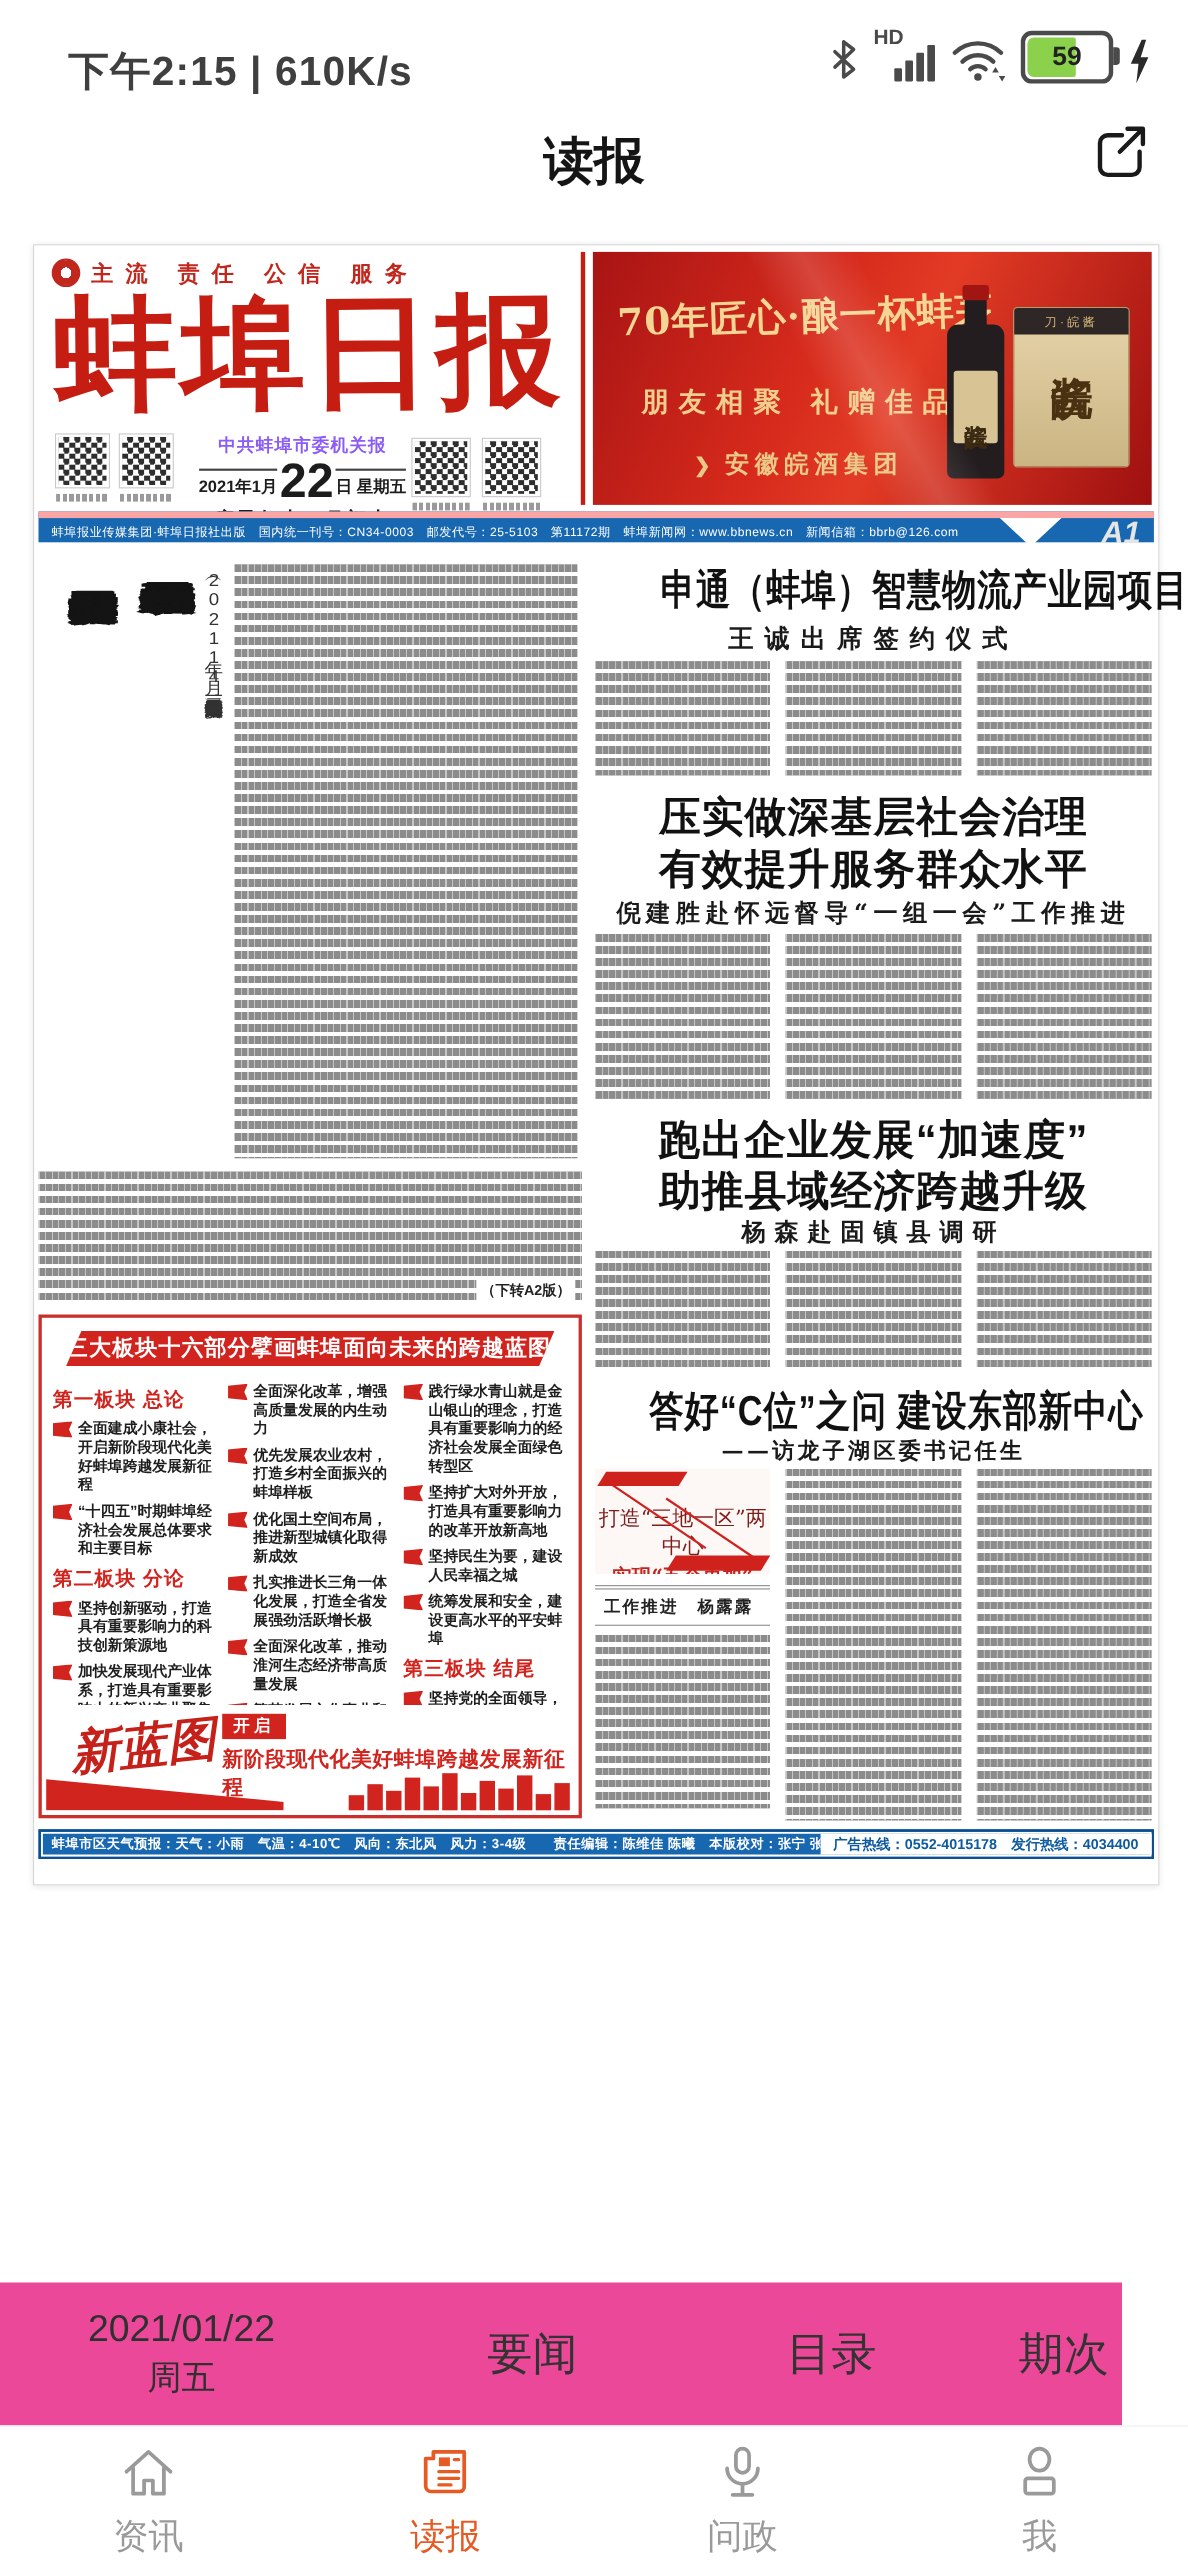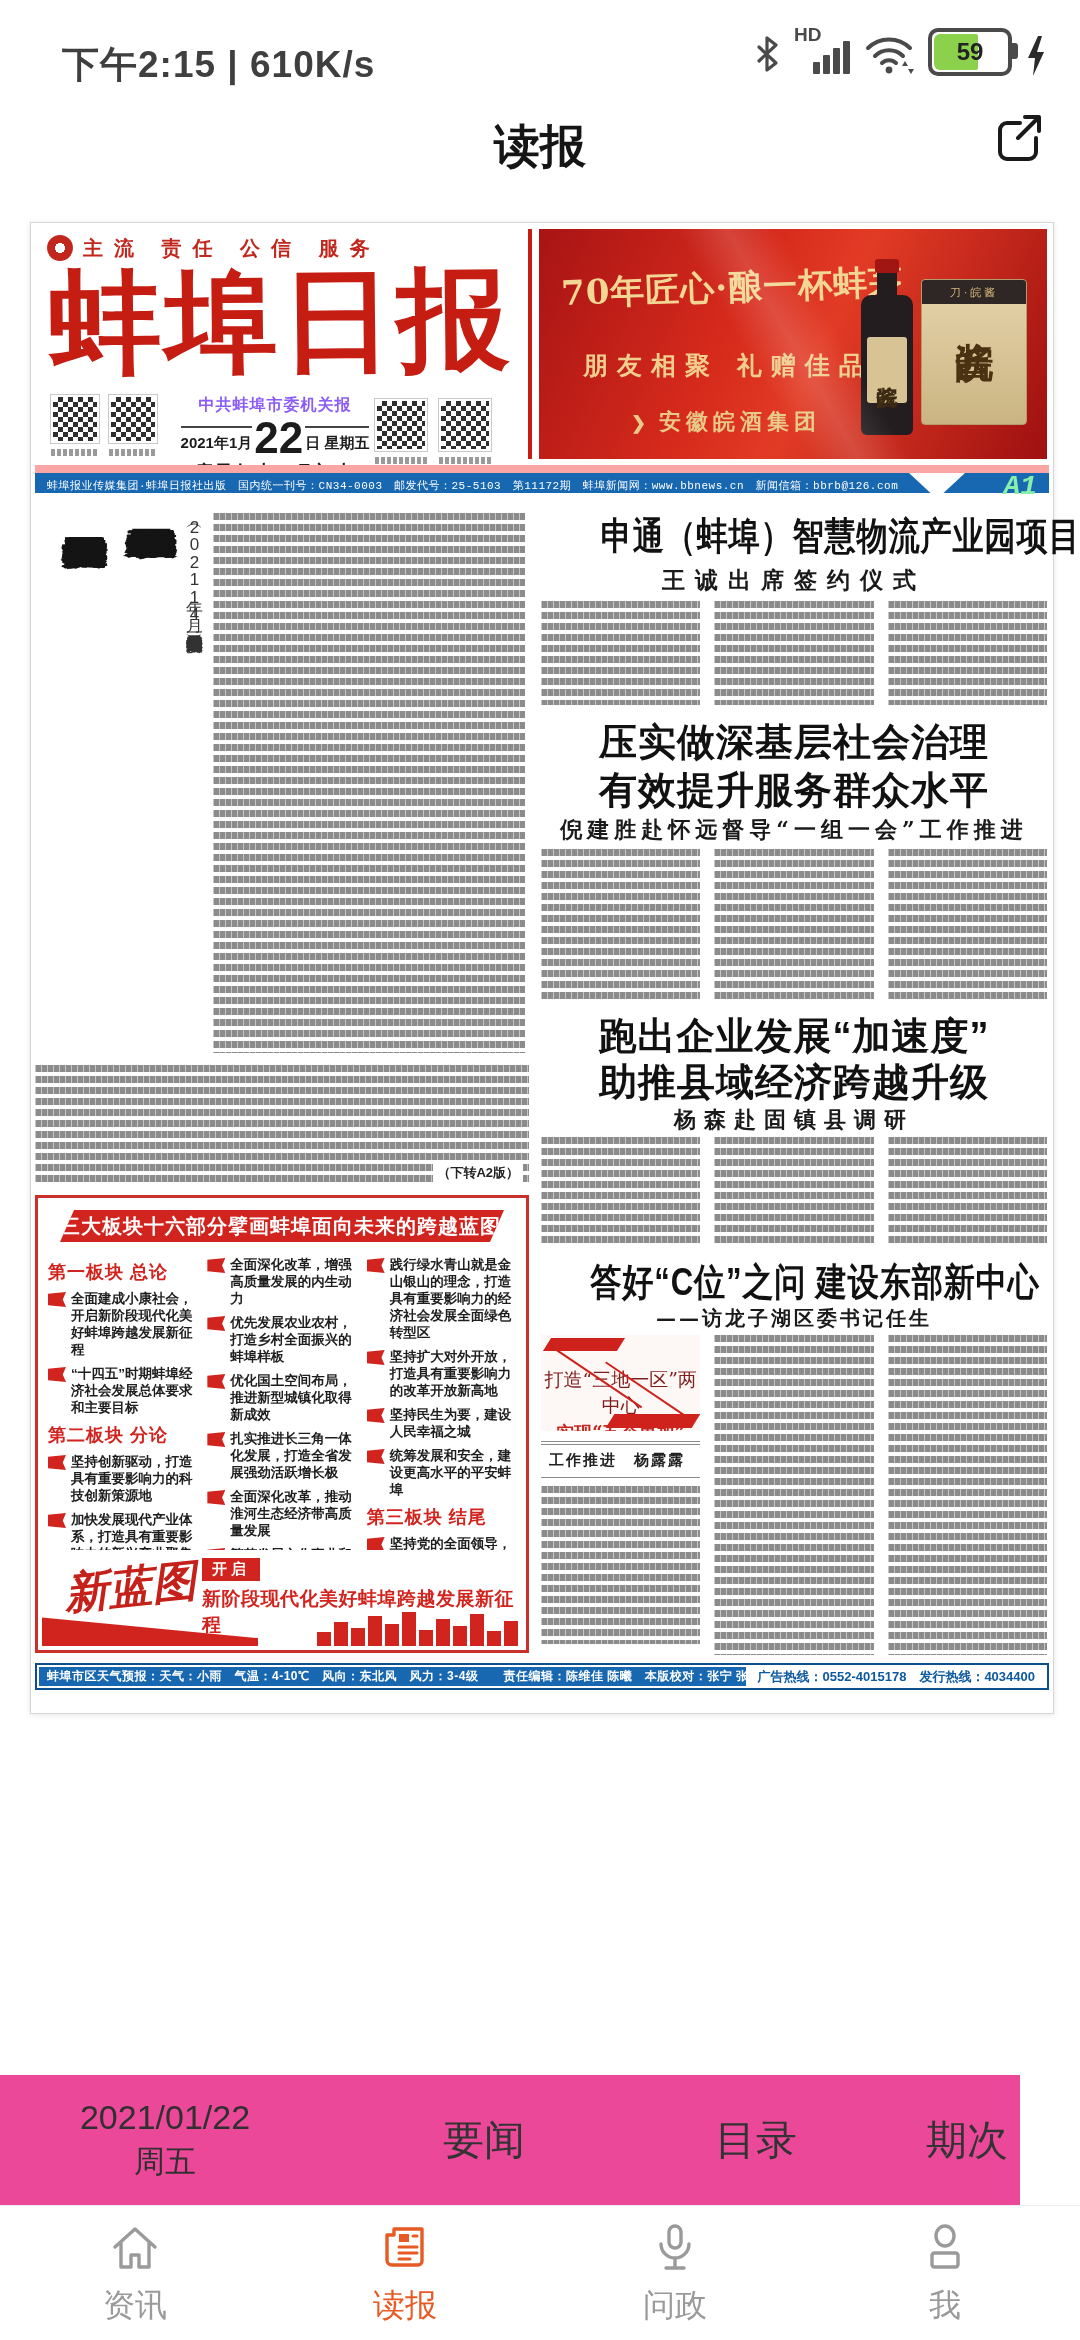--- a/index.html
+++ b/index.html
@@ -63,26 +63,26 @@
     writing-mode:vertical-rl;text-orientation:upright;font-family:"DejaVu Serif",serif;font-weight:900;
     font-size:21px;color:#3c2a12;display:flex;align-items:center;justify-content:center;}
   .giftbox{position:absolute;left:382px;top:50px;width:106px;height:146px;border:1px solid #b49c6e;border-radius:4px;
     background:linear-gradient(#e6d4aa,#cab483);}
   .giftbox .band{height:24px;background:#2e2726;border-radius:3px 3px 0 0;display:flex;align-items:center;justify-content:center;
     color:#d9b979;font-size:11px;letter-spacing:3px;}
   .giftbox .lbl{writing-mode:vertical-rl;text-orientation:upright;font-family:"DejaVu Serif",serif;font-weight:900;
     font-size:38px;color:#4a3111;display:block;margin:8px auto 0;}
 
   
-  .infobar{position:absolute;left:4px;top:242px;width:1014px;height:28px;background:#1767b1;border-top:8px solid #fca5a5;font-family:Liberation Mono, monospace;}
+  .infobar{position:absolute;left:4px;top:242px;width:1014px;height:28px;background:#1767b1;border-top:6px solid #fca5a5;}
   .infobar .txt{position:absolute;left:12px;top:0;right:120px;font-size:11px;line-height:26px;color:#fff;
     white-space:nowrap;overflow:hidden;letter-spacing:.5px;}
   .infobar .notch{position:absolute;right:84px;top:0;width:0;height:0;
     border-left:28px solid transparent;border-right:28px solid transparent;border-top:26px solid #ffffff;}
-  .infobar .pageno{position:absolute;right:12px;top:-2px;font-size:28px;font-style:italic;font-weight:800;color:#86efac;margin-left:32px;}
+  .infobar .pageno{position:absolute;right:12px;top:-2px;font-size:28px;font-style:italic;font-weight:800;color:#e5e5e5;margin-left:32px;}
 
   
   .vcol{position:absolute;writing-mode:vertical-rl;text-orientation:upright;color:#141414;transform-origin:top center;white-space:nowrap;}
   .v-pre{left:24px;top:292px;font-size:46px;font-weight:800;transform:scaleY(.62);}
   .v-main{left:86px;top:288px;font-size:52px;font-weight:900;transform:scaleY(.50);}
   .v-note{left:152px;top:296px;font-size:17px;font-weight:500;color:#333;transform:scaleY(.92);}
 
   .tx{background-image:
       repeating-linear-gradient(to right,rgba(255,255,255,.5) 0 1px,rgba(255,255,255,0) 1px 6px),
       repeating-linear-gradient(to bottom,rgba(45,45,45,.55) 0 7px,rgba(45,45,45,0) 7px 11px);}

